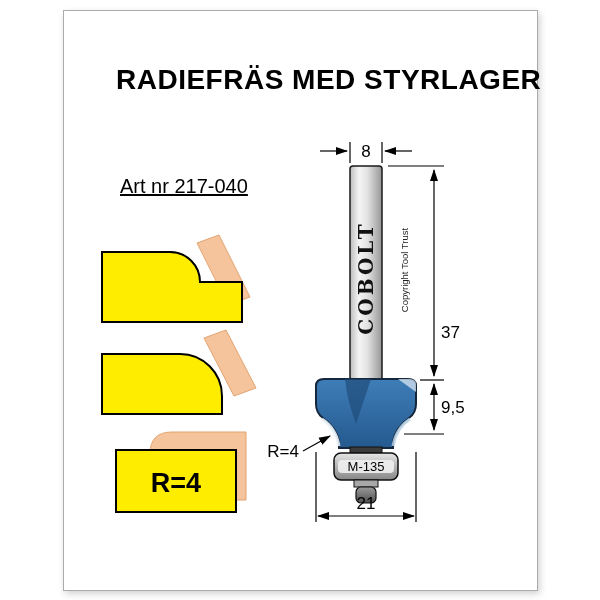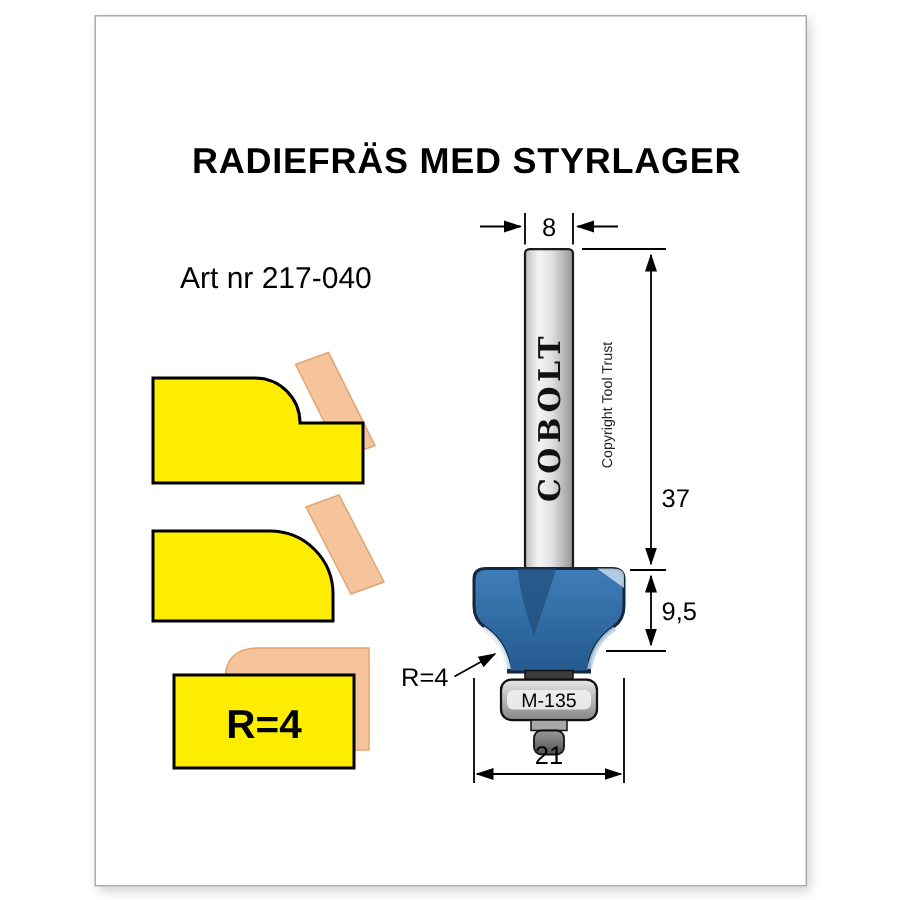--- a/index.html
+++ b/index.html
@@ -1,22 +1,22 @@
 <!DOCTYPE html>
 <html><head>
 <meta charset="utf-8">
 <style>
   html,body{margin:0;padding:0;width:600px;height:600px;background:#ffffff;
     font-family:"Liberation Sans",sans-serif;color:#000;}
   .stage{position:relative;width:600px;height:600px;overflow:hidden;background:#fff;}
   .page-frame{position:absolute;left:63px;top:10px;width:473px;height:579px;
     background:#fff;border:1px solid #ababab;box-shadow:2px 3px 7px rgba(0,0,0,.18);}
-  .title-block{position:absolute;left:128px;top:62px;font-weight:bold;
-    font-size:24px;line-height:36px;letter-spacing:.5px;margin-top:28px;}
-  .art-nr{position:absolute;left:120px;top:174px;font-size:20px;line-height:24px;}
+  .title-block{position:absolute;left:116px;top:62px;font-weight:bold;
+    font-size:28px;line-height:36px;letter-spacing:.5px;}
+  .art-nr{position:absolute;left:120px;top:174px;font-size:20px;line-height:24px;text-decoration:underline;}
   svg.draw{position:absolute;left:0;top:0;}
   text{font-family:"Liberation Sans",sans-serif;}
   .dim-text{font-size:17px;fill:#000;}
   .brand-text{font-family:"DejaVu Serif",serif;font-weight:bold;font-size:20px;
     letter-spacing:3px;fill:#111;}
   .copy-text{font-size:9.5px;fill:#222;}
   .bearing-text{font-size:13px;fill:#000;}
   .profile-r-text{font-size:27px;font-weight:bold;fill:#000;}
 </style>
 </head>

